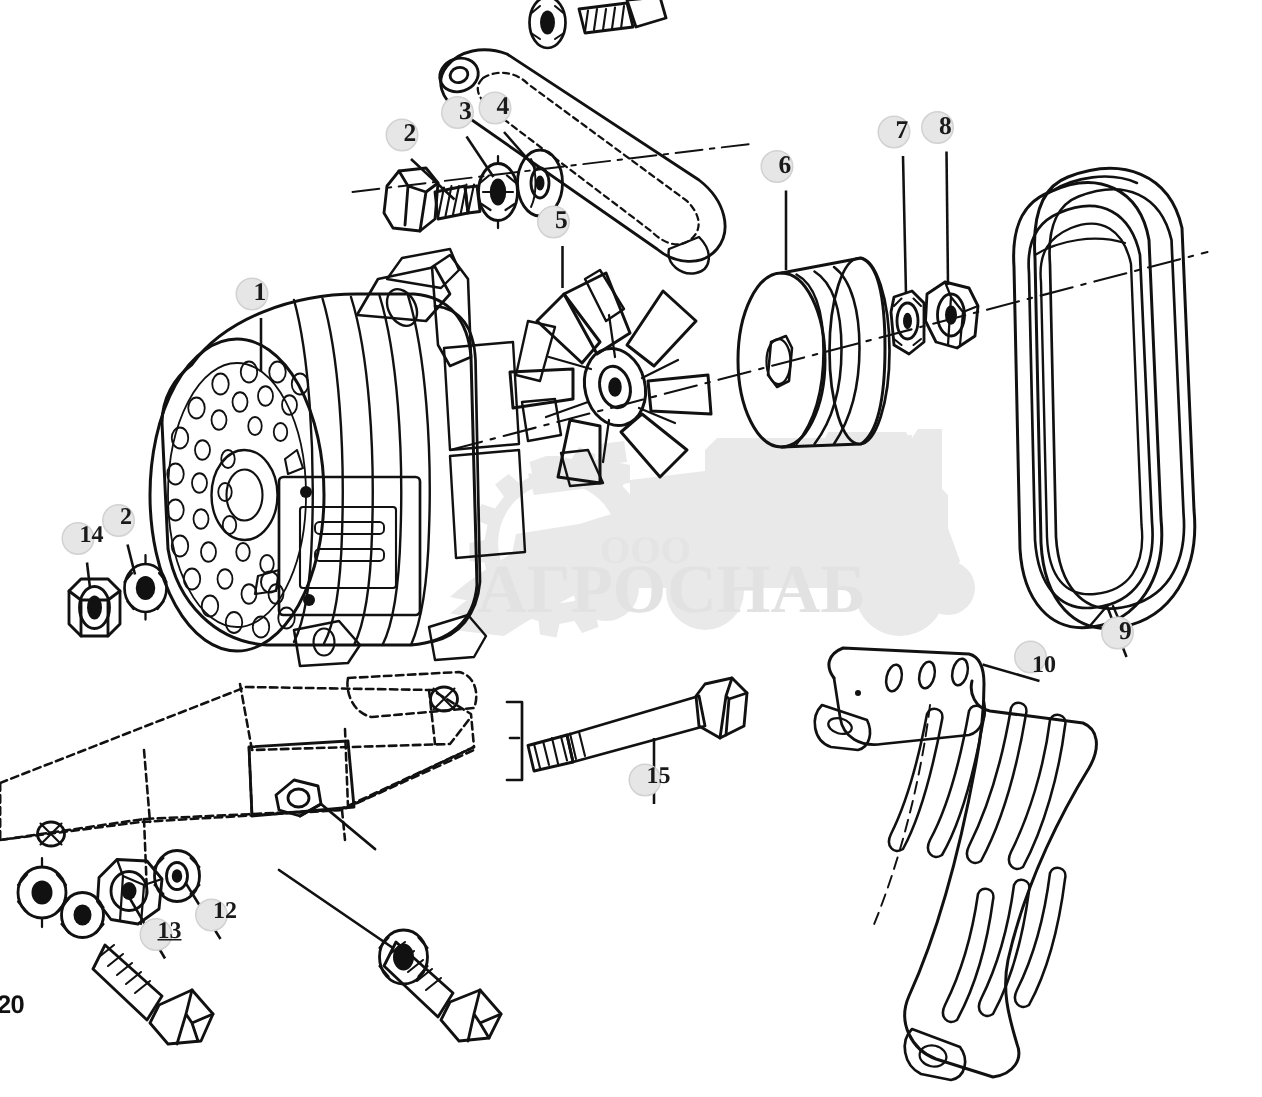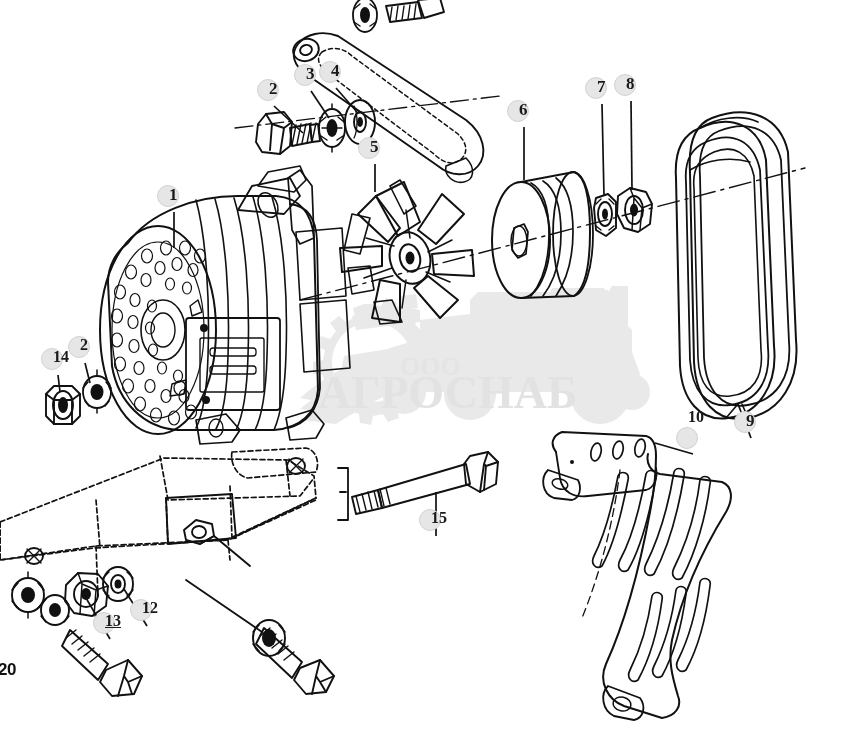--- a/index.html
+++ b/index.html
@@ -475,21 +475,21 @@
 <div id="callout-labels">
       <div class="lbl" style="font-size: 17px; left: 169px; top: 185px;">1</div>
       <div class="lbl" style="font-size: 17px; left: 269px; top: 79px;">2</div>
       <div class="lbl" style="font-size: 17px; left: 306px; top: 64px;">3</div>
       <div class="lbl" style="font-size: 17px; left: 331px; top: 61px;">4</div>
       <div class="lbl" style="font-size: 17px; left: 370px; top: 137px;">5</div>
       <div class="lbl" style="font-size: 17px; left: 519px; top: 100px;">6</div>
       <div class="lbl" style="font-size: 17px; left: 597px; top: 77px;">7</div>
       <div class="lbl" style="font-size: 17px; left: 626px; top: 74px;">8</div>
       <div class="lbl" style="font-size: 17px; left: 746px; top: 411px;">9</div>
-      <div class="lbl" style="font-size: 16px; left: 688px; top: 408px;">10</div>
+      <div class="lbl" style="font-size: 16px; left: 688px; top: 435px;">10</div>
       <div class="lbl" style="font-size: 16px; left: 431px; top: 509px;">15</div>
       <div class="lbl" style="font-size: 16px; left: 142px; top: 599px;">12</div>
       <div class="lbl" style="font-size: 16px; left: 105px; top: 612px; text-decoration: underline;">13</div>
       <div class="lbl" style="font-size: 16px; left: 53px; top: 348px;">14</div>
       <div class="lbl" style="font-size: 16px; left: 80px; top: 336px;">2</div>
     </div>
 
 <div class="edge-num">20</div>
 
 </div>

